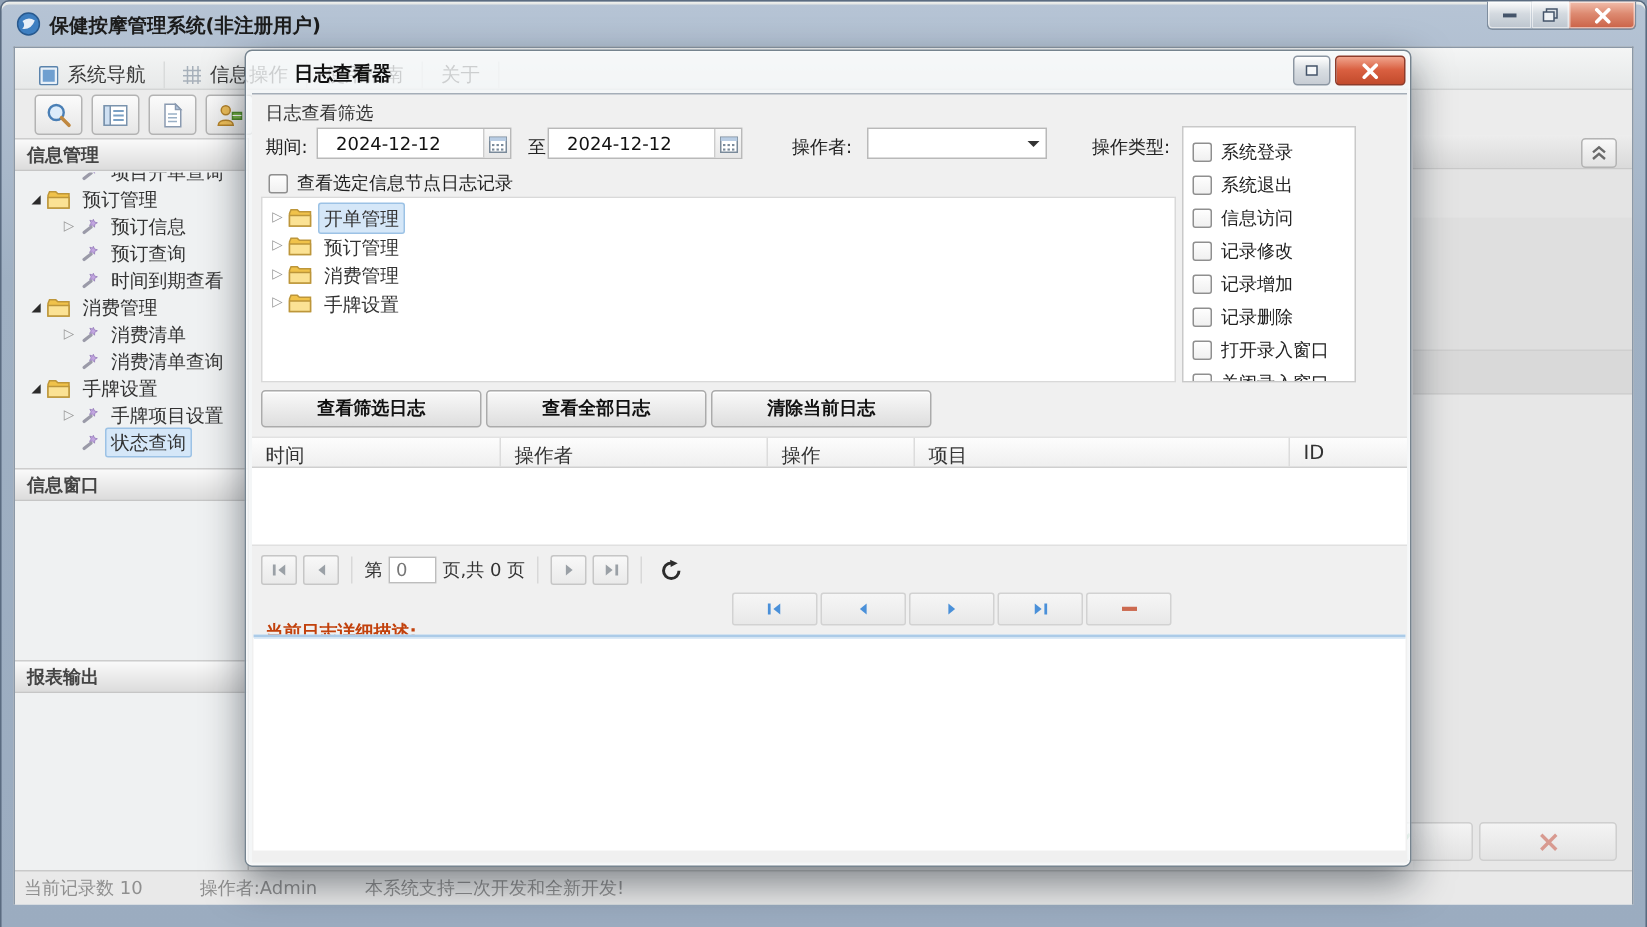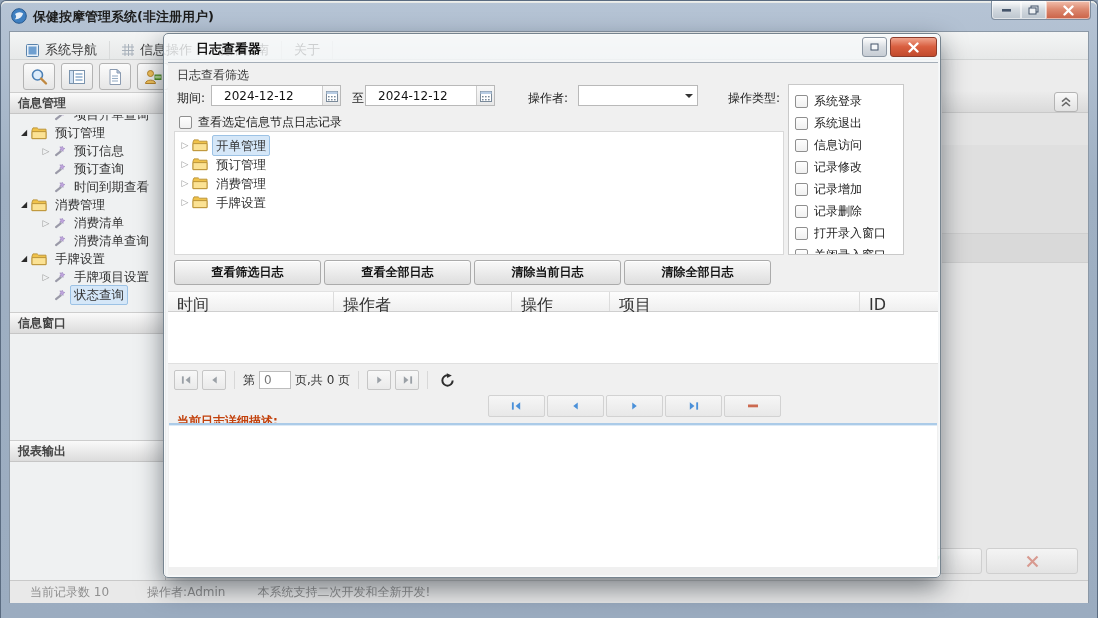--- a/index.html
+++ b/index.html
@@ -72,21 +72,21 @@
     display:flex; align-items:center; justify-content:center; }
   .rp-btn { position:absolute; height:26px; border:1px solid #cfcfcf; border-radius:3px;
     background:linear-gradient(#f4f4f4,#e3e3e3); display:flex; align-items:center; justify-content:center; }
   .rp-ok { left:-56px; top:486px; width:96px; }
   .rp-cancel { left:44px; top:486px; width:92px; }
 
   
   .statusbar { position:absolute; left:0; right:0; bottom:0; height:23px; background:#e9e9e9;
     border-top:1px solid #c9c9c9; display:flex; align-items:center;
     font-size:12px; color:#8f8f8f; white-space:nowrap; }
-  .sb1 { margin-left:20px; } .sb2 { margin-left:38px; } .sb3 { margin-left:32px; }
+  .sb1 { margin-left:6px; } .sb2 { margin-left:38px; } .sb3 { margin-left:32px; }
 
   
   .dialog { position:absolute; left:163px; top:33px; width:778px; height:545px;
     border-radius:5px; background:rgba(246,248,250,0.78); border:1px solid #76markers848f; }
   .dialog { border:1px solid #76848f;
     box-shadow:0 10px 26px rgba(10,20,30,.5), 0 0 0 1px rgba(255,255,255,.4) inset; }
   .dlg-title { position:absolute; left:32px; top:6px; font-size:13px; font-weight:bold; color:#101010; }
   .dlg-btn { position:absolute; height:20px; border:1px solid #8b96a2; border-radius:3px;
     display:flex; align-items:center; justify-content:center; }
   .dlg-rest { left:698px; top:3px; width:25px; background:linear-gradient(#ffffff,#d8dde2 50%,#c7cdd4); }
@@ -127,21 +127,21 @@
   .dlg-tree .trow { height:19px; line-height:19px; padding-left:4px; }
 
   .action-row { position:absolute; left:6px; top:197px; height:25px; display:flex; gap:3px; }
   .dbtn { width:147px; height:25px; border:1px solid #ababab; border-radius:3px;
     background:linear-gradient(#f9f9f9,#dedede); font-size:12px; font-weight:600; color:#111;
     display:flex; align-items:center; justify-content:center; box-shadow:inset 0 1px 0 #fff; }
 
   .tbl-header { position:absolute; left:0; top:228px; width:770px; height:21px;
     background:linear-gradient(#fdfdfd,#efefef); border-top:1px solid #e2e2e2;
     border-bottom:1px solid #cfcfcf; display:flex; }
-  .thcell { font-size:16px; color:#333; padding:3px 0 0 9px; border-right:1px solid #dcdcdc; }
+  .thcell { font-size:13px; color:#333; padding:3px 0 0 9px; border-right:1px solid #dcdcdc; }
   .c0{width:166px;} .c1{width:178px;} .c2{width:98px;} .c3{width:250px;} .c4{flex:1;border-right:none;}
   .tbl-body { position:absolute; left:0; top:249px; width:770px; height:52px; background:#fff;
     border-bottom:1px solid #e0e0e0; }
 
   .pager { position:absolute; left:0; top:302px; width:770px; height:30px;
     display:flex; align-items:center; padding-left:6px; gap:4px; }
   .pg-btn { width:24px; height:20px; border:1px solid #c6c6c6; border-radius:2px;
     background:linear-gradient(#f8f8f8,#eaeaea); display:flex; align-items:center; justify-content:center; }
   .psep { width:1px; height:18px; background:#d8d8d8; margin:0 4px; }
   .pg-lbl { font-size:12px; color:#333; white-space:nowrap; }
@@ -533,21 +533,20 @@
             <path d="M1 4.6 L15 4.6 L15 11.6 L1 11.6 Z" fill="#fbe294" stroke="#bd963a"></path>
           </svg>
           <span class="tlabel">手牌设置</span>
         </div>
       </div>
 
     <div class="action-row">
         <div class="dbtn">查看筛选日志</div>
         <div class="dbtn">查看全部日志</div>
         <div class="dbtn">清除当前日志</div>
-        <div class="dbtn">清除全部日志</div>
       </div>
 
     <div class="tbl-header">
         <div class="thcell c0">时间</div>
         <div class="thcell c1">操作者</div>
         <div class="thcell c2">操作</div>
         <div class="thcell c3">项目</div>
         <div class="thcell c4">ID</div>
       </div>
     <div class="tbl-body"></div>

